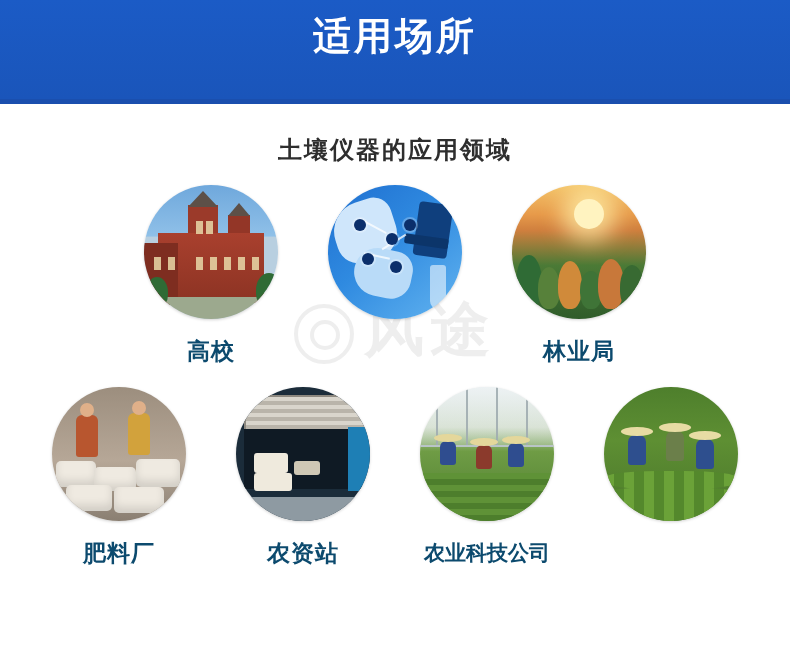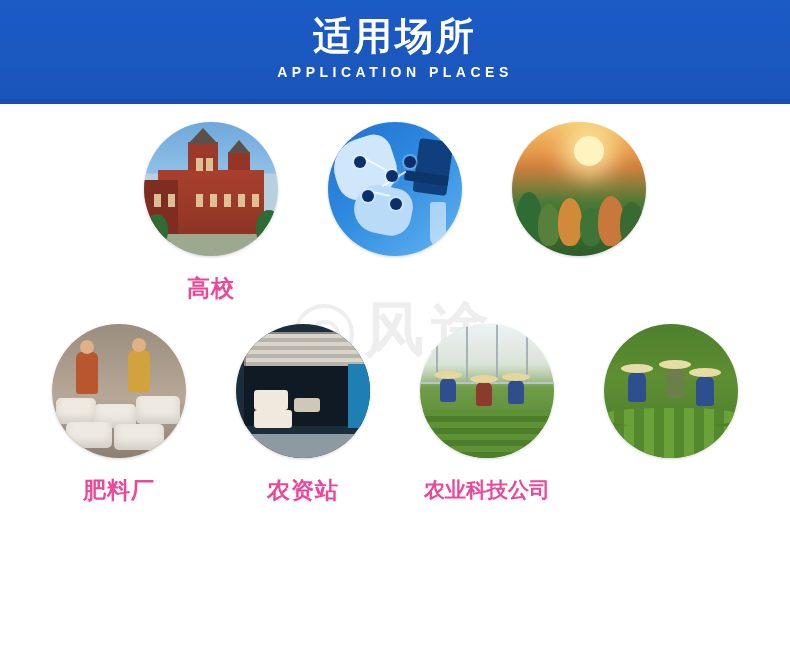--- a/index.html
+++ b/index.html
@@ -121,21 +121,21 @@
     width: 134px;
     height: 134px;
     border-radius: 50%;
     margin: 0 auto;
     overflow: hidden;
     position: relative;
     box-shadow: 0 1px 3px rgba(0,0,0,0.18);
   }
   .cell-label {
     margin-top: 18px;
-    color: #ec4899;
+    color: #0c4a6e;
     font-size: 23px;
     font-weight: bold;
     letter-spacing: 1px;
     line-height: 28px;
   }
   .cell-label.small { font-size: 21px; letter-spacing: 0px;}
 
   
   .art { position:absolute; inset:0; }
 
@@ -308,23 +308,23 @@
     position:absolute; left:-7px; top:-8px; width:32px; height:9px; background:#e7dca4; border-radius:50%;
   }
 </style>
 </head>
 <body>
 
 <div class="page">
 
   <div class="banner">
     <div class="banner-title">适用场所</div>
-    <div class="banner-sub">APPLICATION PLACES</div>
   </div>
 
+  <div class="section-title">土壤仪器的应用领域</div>
 
   <div class="watermark">
     <span class="wm-mark"></span><span>风途</span>
   </div>
 
   <div class="grid">
 
     <div class="row">
 
       <div class="cell">
@@ -378,20 +378,21 @@
           <div class="art art-forest">
             <div class="sun"></div>
             <div class="t" style="left:4px;width:26px;height:54px;background:#2f6b35;"></div>
             <div class="t" style="left:26px;width:22px;height:42px;background:#57813a;"></div>
             <div class="t" style="left:46px;width:24px;height:48px;background:#d08a3a;"></div>
             <div class="t" style="left:68px;width:22px;height:38px;background:#3f7437;"></div>
             <div class="t" style="left:86px;width:26px;height:50px;background:#c8783a;"></div>
             <div class="t" style="left:108px;width:24px;height:44px;background:#386a32;"></div>
           </div>
         </div>
+        <div class="cell-label">林业局</div>
       </div>
 
     </div>
 
     <div class="row row-2">
 
       <div class="cell">
         <div class="circle">
           <div class="art art-fert">
             <div class="sack" style="left:4px;top:74px;width:40px;height:26px;"></div>

